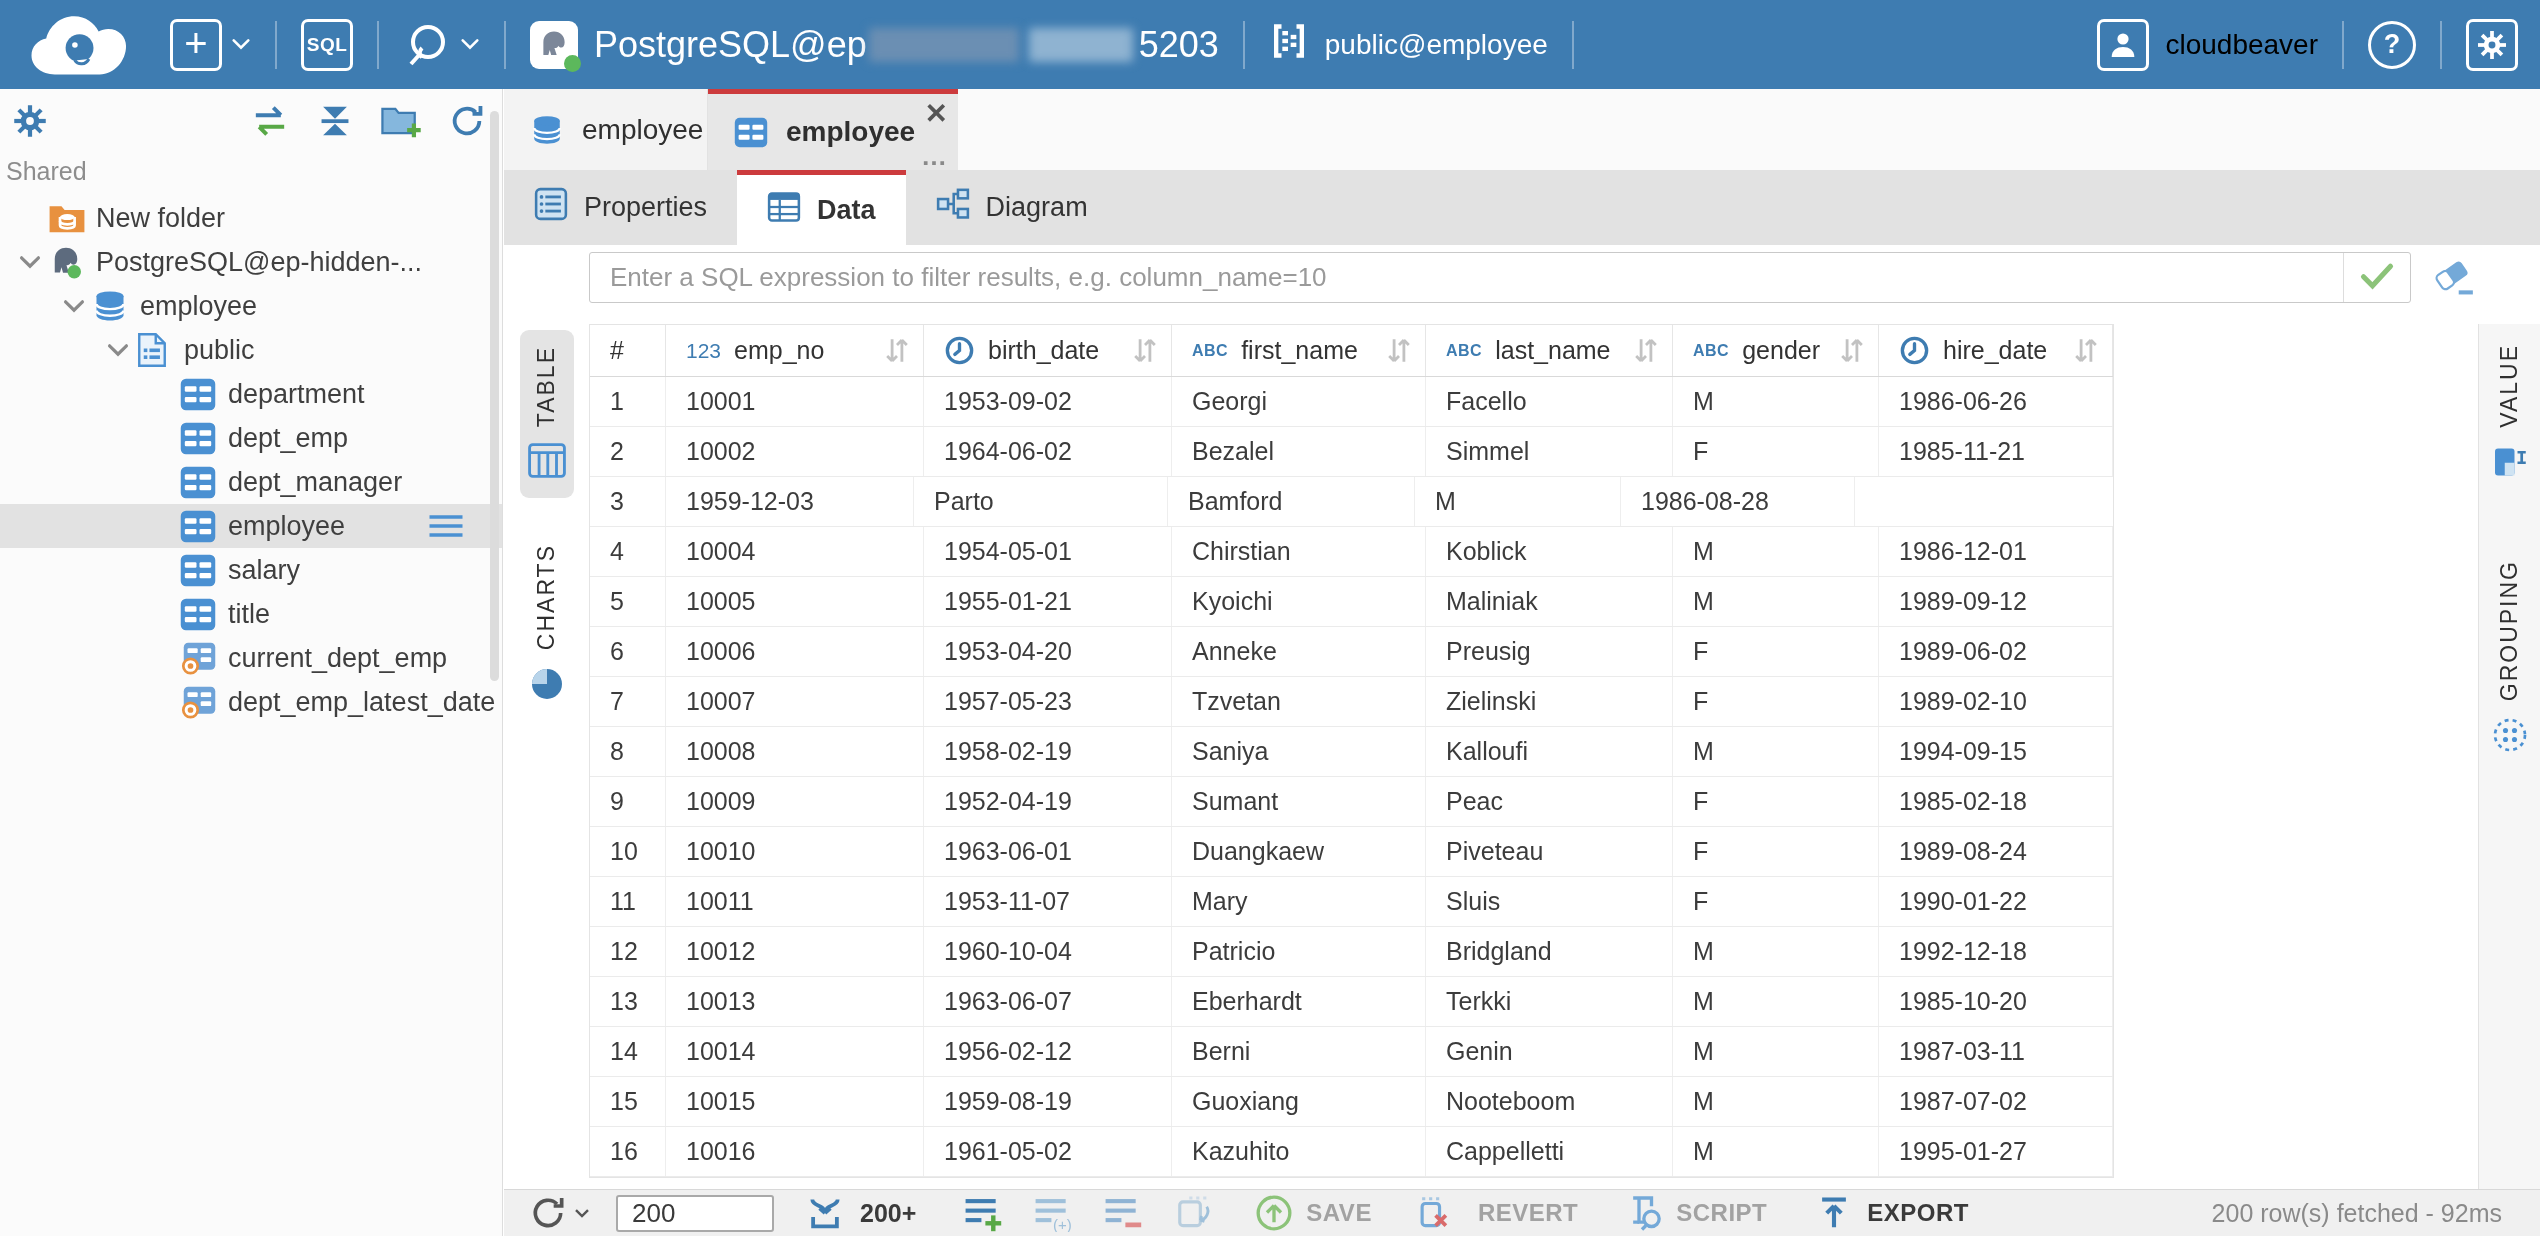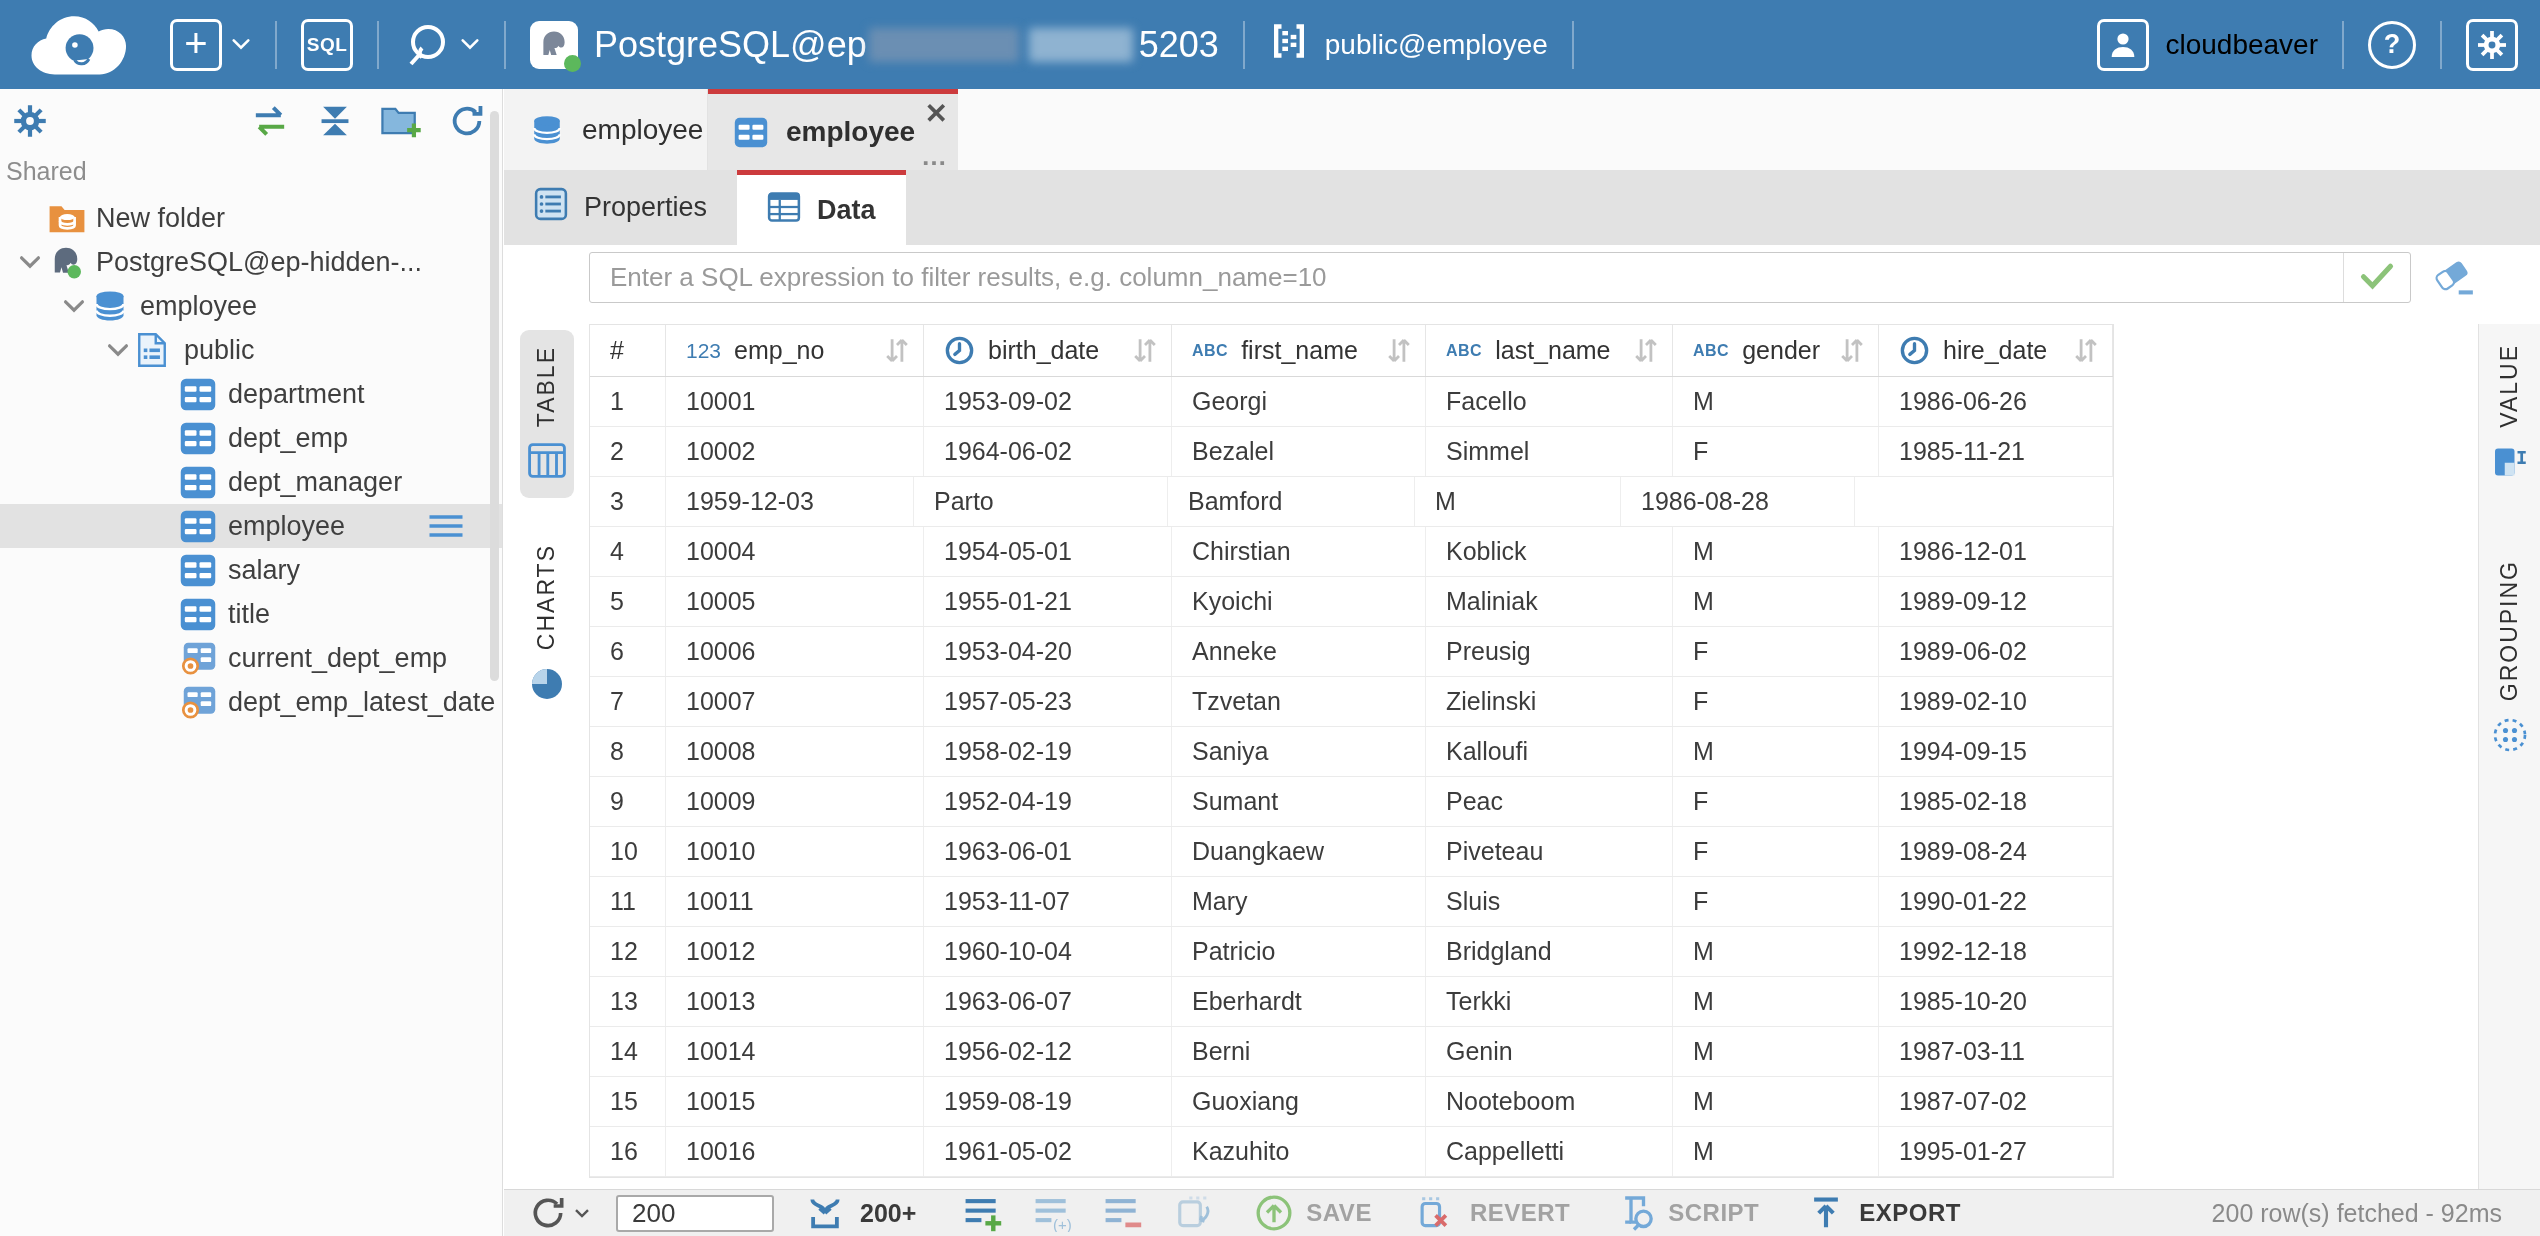--- a/index.html
+++ b/index.html
@@ -558,20 +558,31 @@
             <rect x="1.5" y="2.5" width="21" height="4.5" fill="#3e7cb1"></rect>
             <g stroke="#3e7cb1" stroke-width="1.6">
               <line x1="1.5" y1="12" x2="22.5" y2="12"></line>
               <line x1="1.5" y1="17" x2="22.5" y2="17"></line>
               <line x1="9" y1="7" x2="9" y2="21.5"></line>
             </g>
           </svg>
       </span>
       <span>Data</span>
     </div>
+    <div class="subtab">
+      <span>
+        <svg width="34" height="34" viewBox="0 0 24 24" fill="none" stroke="#3e7cb1" stroke-width="1.8">
+            <rect x="1.5" y="8.5" width="7" height="7" fill="#cfe3f2"></rect>
+            <rect x="15.5" y="2" width="7" height="6" fill="#cfe3f2"></rect>
+            <rect x="15.5" y="15.5" width="7" height="6" fill="#cfe3f2"></rect>
+            <path d="M8.5 12h4V5h3M12.5 12v6.5h3"></path>
+          </svg>
+      </span>
+      <span>Diagram</span>
+    </div>
   </div>
 
   <div class="filter-box">
     <input class="filter-input" type="text" placeholder="Enter a SQL expression to filter results, e.g. column_name=10" style="">
     <span class="filter-div"></span>
     <span class="filter-apply">
       <span>
         <svg width="36" height="30" viewBox="0 0 24 20" fill="none" stroke="#8cc379" stroke-width="3.4" stroke-linecap="round">
             <path d="M3 10.5l6 6L21 3.5"></path>
           </svg>
@@ -951,21 +962,21 @@
     </span>
     <span class="sb-label lbl-disabled" style="margin-left:12px;">SAVE</span>
 
     <span class="sb-ic" style="margin-left:42px;">
       <svg width="40" height="38" viewBox="0 0 24 24" fill="none">
           <path d="M4.5 3h11" stroke="#a9c8e2" stroke-width="2" stroke-dasharray="2 2.4"></path>
           <rect x="4.5" y="6" width="11" height="14" rx="2" stroke="#74a9d8" stroke-width="2"></rect>
           <path d="M13 13.5l6.5 6.5M19.5 13.5L13 20" stroke="#d96b6b" stroke-width="2.4"></path>
         </svg>
     </span>
-    <span class="sb-label lbl-disabled" style="margin-left:16px;">REVERT</span>
+    <span class="sb-label lbl-disabled" style="margin-left:24px;">REVERT</span>
 
     <span class="sb-ic" style="margin-left:46px;">
       <svg width="40" height="40" viewBox="0 0 24 24" fill="none" stroke="#74a9d8" stroke-width="2">
           <path d="M9 3h7.5v5"></path>
           <path d="M9 3v14.5h3.5"></path>
           <path d="M5.5 3H9M5.5 17.5H9"></path>
           <circle cx="16.5" cy="15.5" r="4.6"></circle>
           <path d="M13.2 19.5l-2.4 2.4"></path>
         </svg>
     </span>

